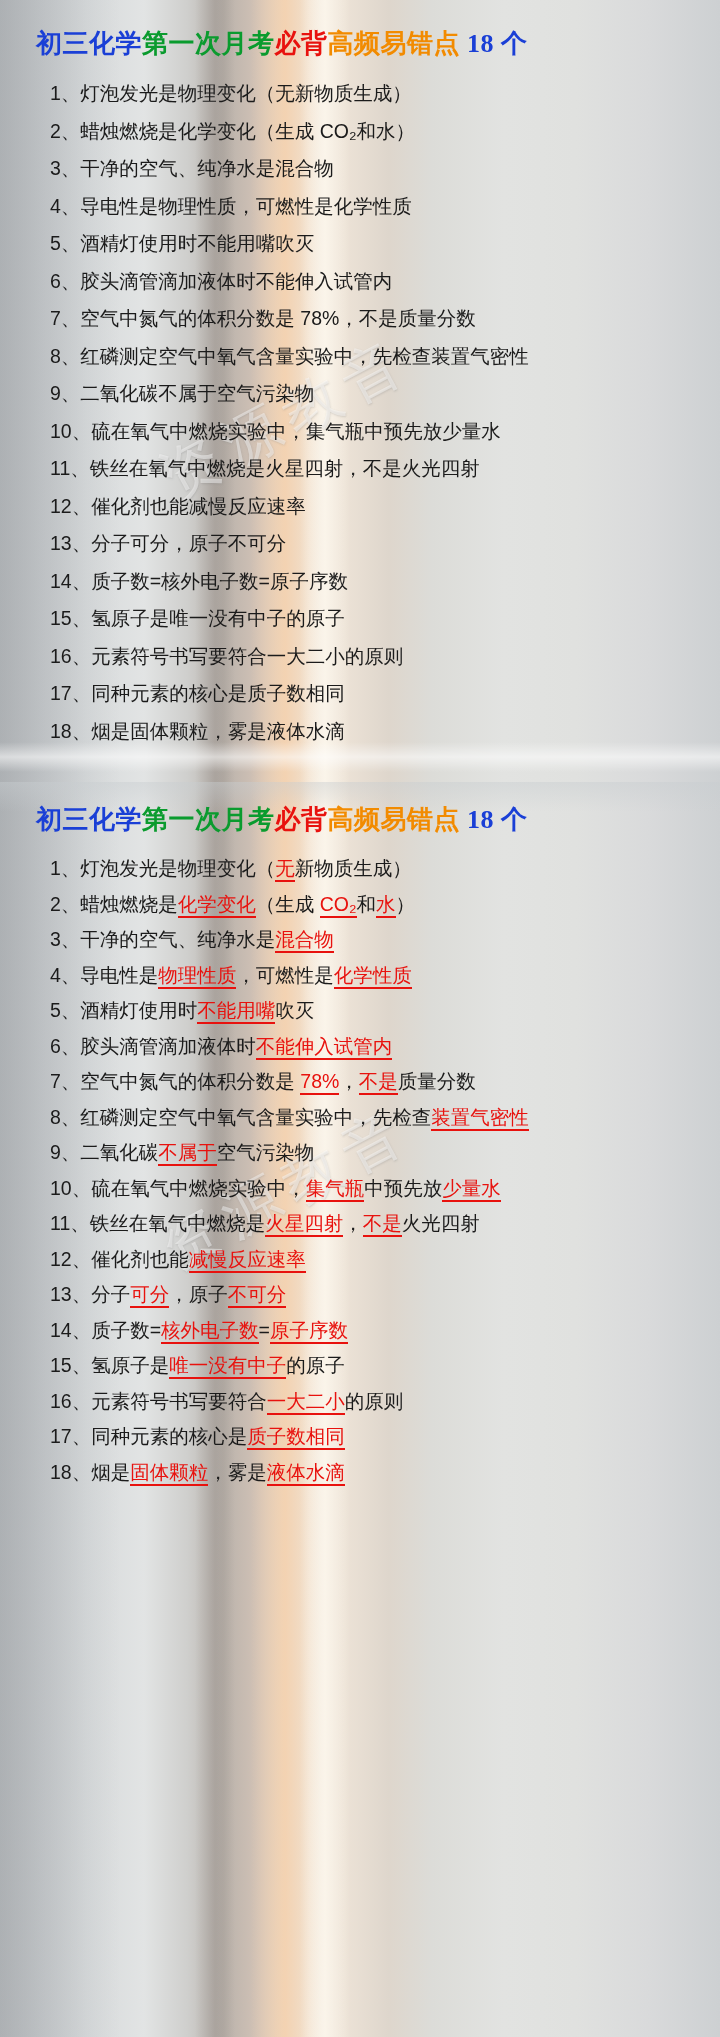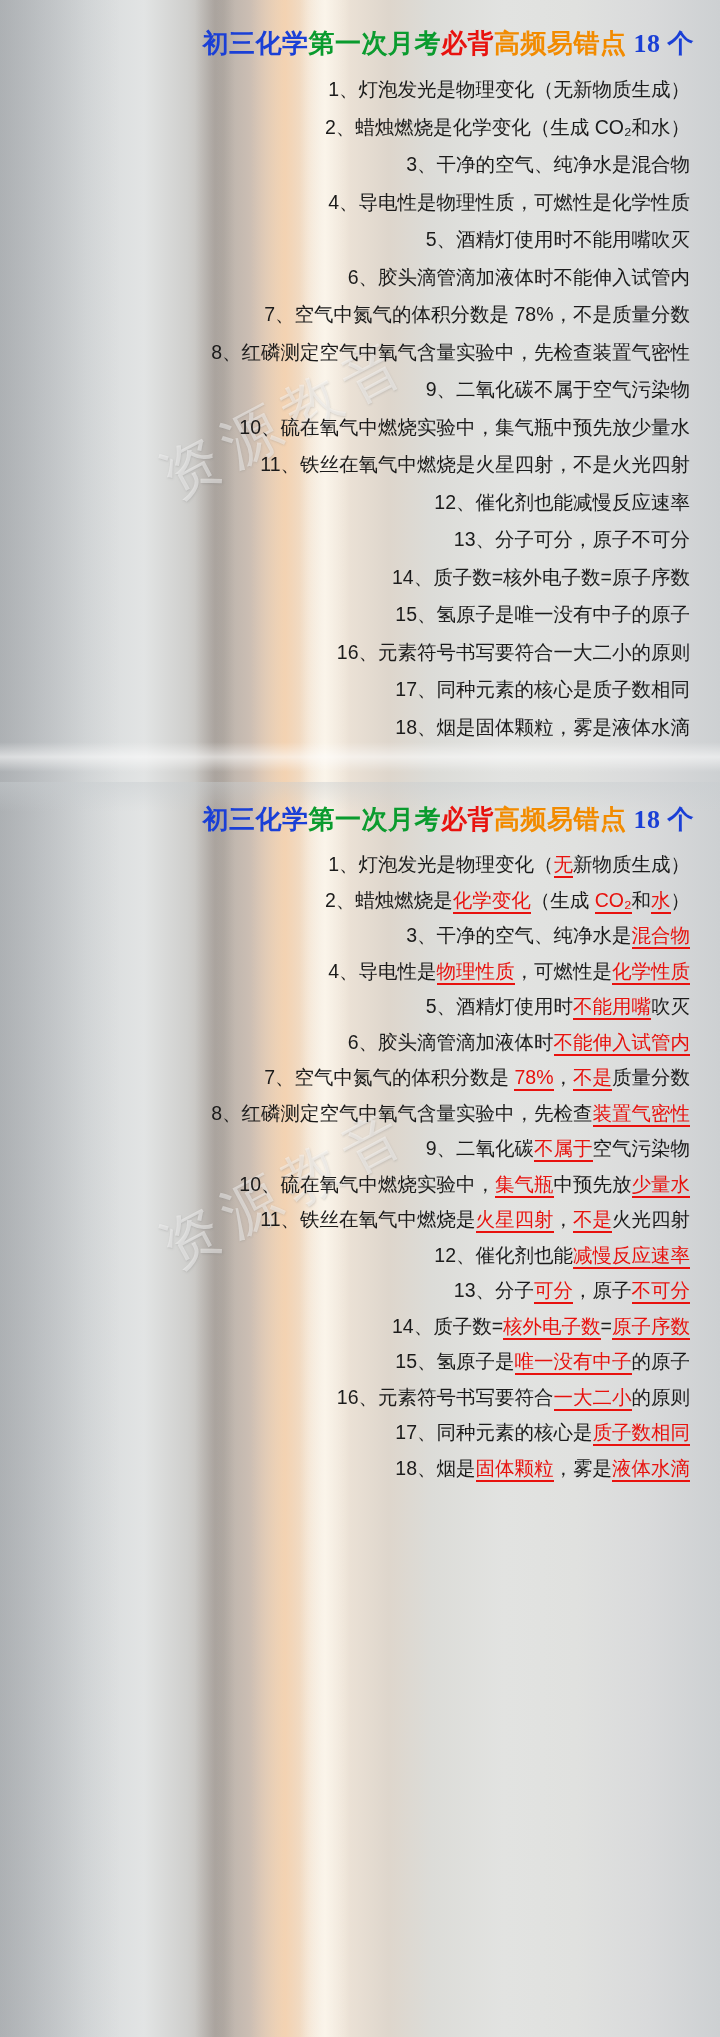--- a/index.html
+++ b/index.html
@@ -48,39 +48,38 @@
     pointer-events:none;
   }
   .band.top{top:742px;}
   .band.bot{top:782px;background:linear-gradient(180deg,rgba(200,205,208,.45),rgba(200,205,208,0));}
 
   .section{
     position:absolute;
     left:0;right:0;
     padding:0 26px;
     box-sizing:border-box;
-    text-align:right;
   }
   .sec1{top:24px;}
   .sec2{top:800px;}
 
   .title{
     font-family:"Liberation Serif","DejaVu Serif",serif;
     font-size:26px;
     font-weight:bold;
     letter-spacing:.5px;
     white-space:nowrap;
     margin:0 0 8px 10px;
     line-height:1.5;
   }
   .title span{display:inline;}
 
   ul.list{
     list-style:none;
-    margin:4px;
+    margin:12px;
     padding:0;
   }
   ul.list li{
     font-size:19.5px;
     line-height:1.0;
     color:#1b1b1b;
     padding:9px 0 9px 12px;
     white-space:nowrap;
   }
   .sec2 ul.list li{padding:8px 0 8px 12px;}

